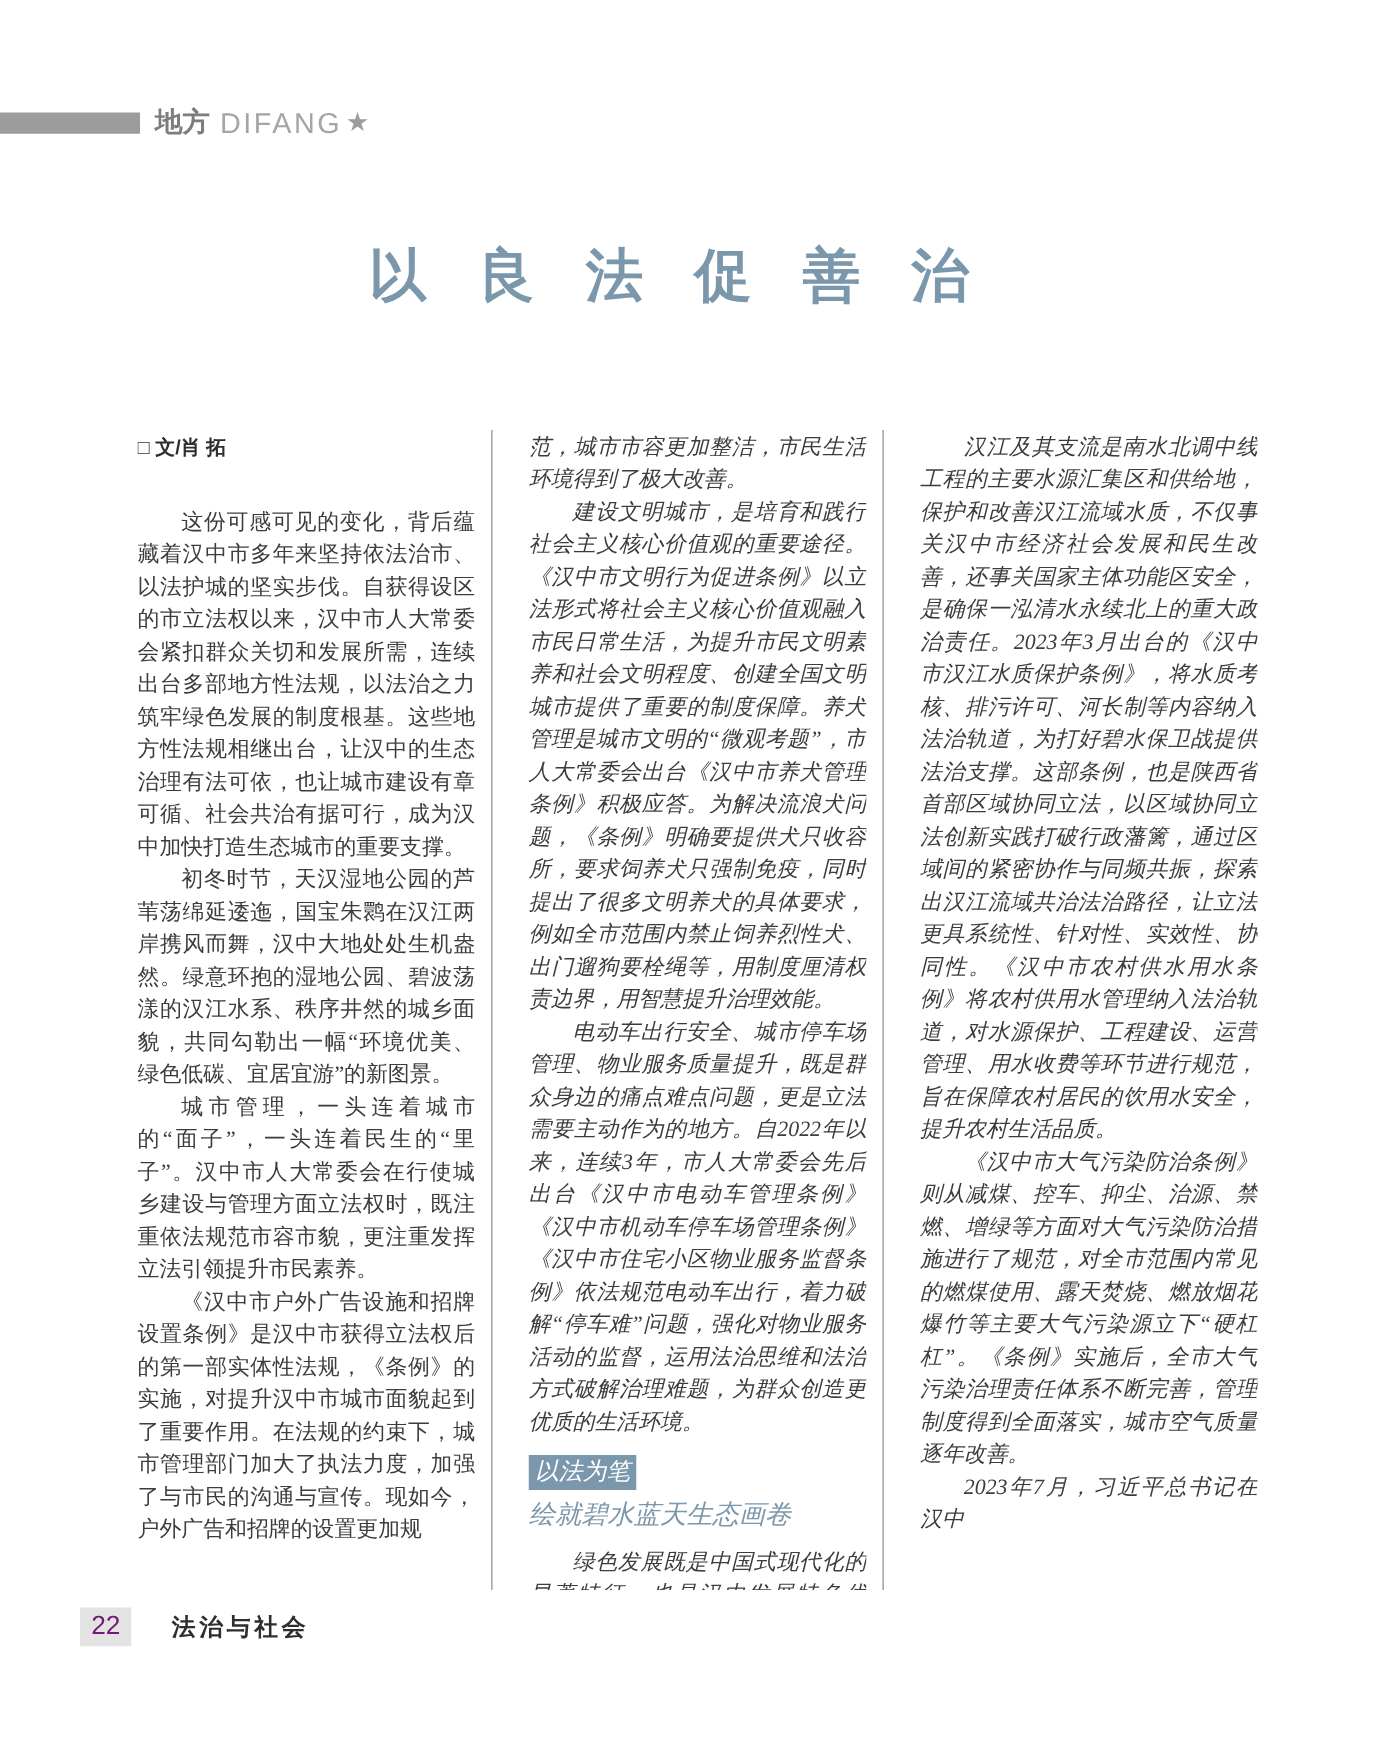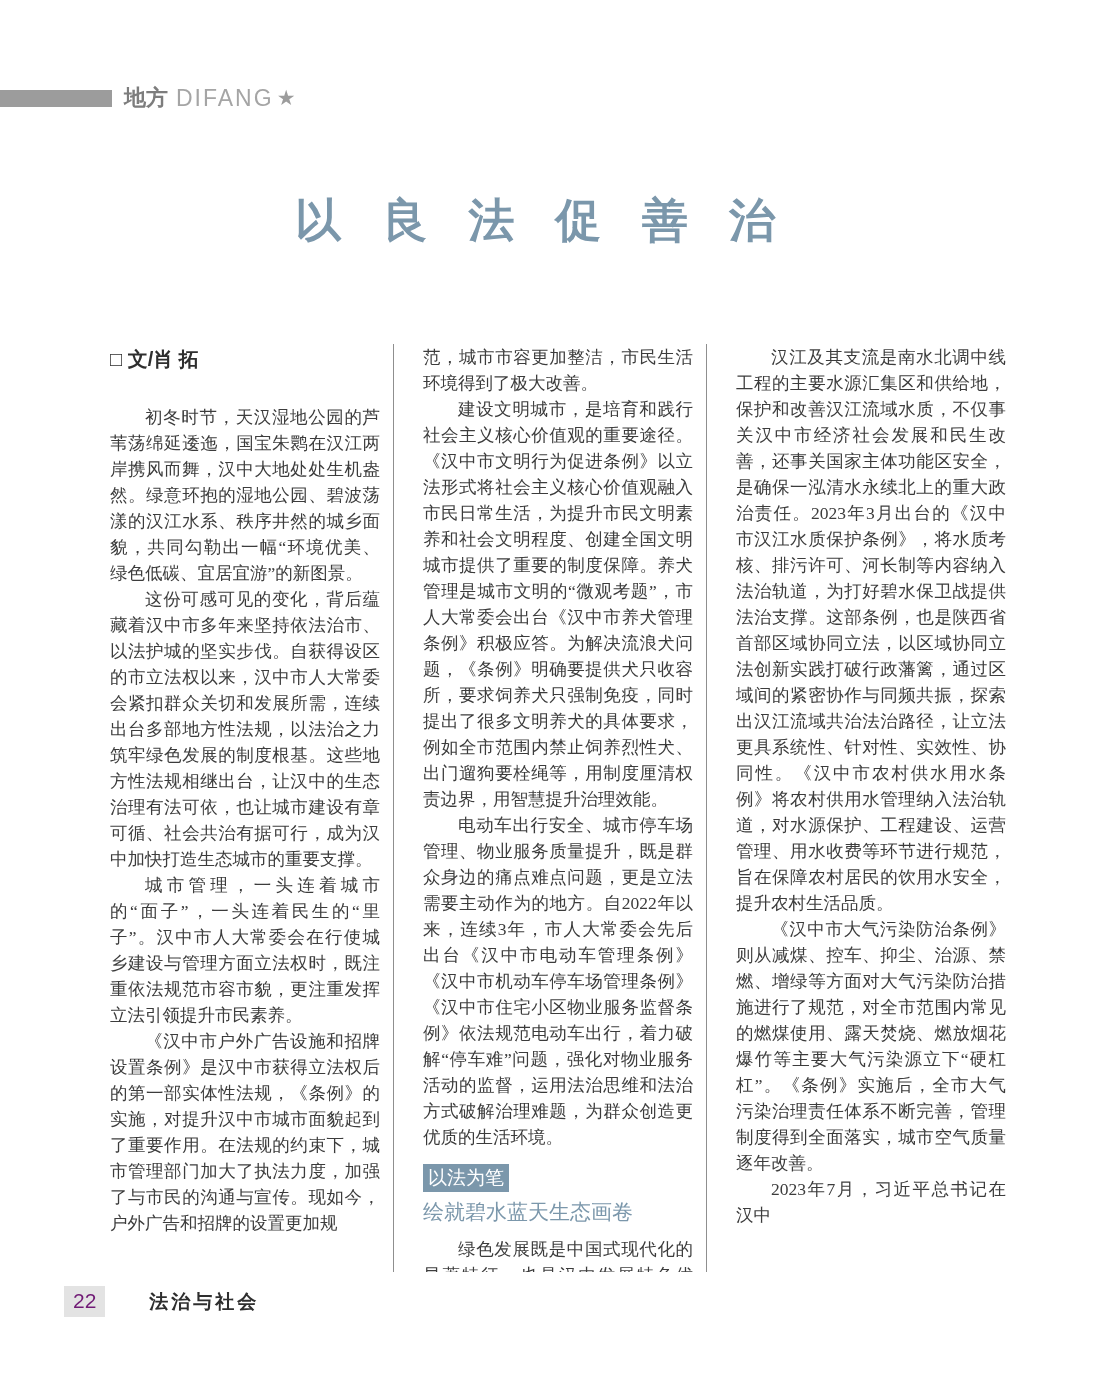--- a/index.html
+++ b/index.html
@@ -50,24 +50,24 @@
   
   .columns {
     position: absolute; top: 344px; left: 110px; width: 896px;
     display: flex;
   }
   .col {
     width: 281px; height: 928px;
     font-size: 17.5px; line-height: 26px; text-align: justify;
     color: #3c3c3c; overflow: hidden;
   }
-  .col + .col { border-left: 1px solid #8f8f8f; margin-left: 13px; padding-left: 29px; }
+  .col + .col { border-left: 1px solid #8f8f8f; margin-left: 13px; padding-left: 29px; font-style: italic; }
   .byline {
     font-family: "Liberation Sans", sans-serif;
-    font-weight: bold; font-size: 20px; color: #2e2e2e;
+    font-weight: bold; font-size: 16px; color: #2e2e2e;
     margin: 2px 0 32px 0; text-align: left;
   }
   .col p { margin: 0; text-indent: 2em; }
   .col p.cont { text-indent: 0; }
   .section { margin: 14px 0 10px 0; }
   .section-badge {
     display: inline-block; background: #7b97ab; color: #ffffff;
     font-family: "Liberation Sans", sans-serif;
     font-size: 19px; line-height: 25px; padding: 1px 5px 2px;
   }
@@ -80,21 +80,21 @@
   .footer {
     position: absolute; top: 1286px; left: 64px;
     display: flex; align-items: center;
   }
   .page-num {
     background: #e3e3e3; color: #701a75;
     font-family: "Liberation Sans", sans-serif;
     font-size: 21px; padding: 3px 9px 4px;
   }
   .journal {
-    margin-left: 44px; font-weight: bold; font-size: 19px; color: #2e2e2e;
+    margin-left: 32px; font-weight: bold; font-size: 19px; color: #2e2e2e;
     letter-spacing: 3px; font-family: "Liberation Sans", sans-serif;
   }
 </style>
 </head>
 <body>
 
 <div class="page">
 
   <div class="masthead">
     <div class="masthead-bar"></div>
@@ -102,22 +102,22 @@
     <span class="masthead-en">DIFANG</span>
     <span class="masthead-star">★</span>
   </div>
 
   <div class="main-title">以 良 法 促 善 治</div>
 
   <div class="columns">
 
     <div class="col">
       <div class="byline">□ 文/肖 拓</div>
+      <p>这份可感可见的变化，背后蕴藏着汉中市多年来坚持依法治市、以法护城的坚实步伐。自获得设区的市立法权以来，汉中市人大常委会紧扣群众关切和发展所需，连续出台多部地方性法规，以法治之力筑牢绿色发展的制度根基。这些地方性法规相继出台，让汉中的生态治理有法可依，也让城市建设有章可循、社会共治有据可行，成为汉中加快打造生态城市的重要支撑。</p>
       <p>初冬时节，天汉湿地公园的芦苇荡绵延逶迤，国宝朱鹮在汉江两岸携风而舞，汉中大地处处生机盎然。绿意环抱的湿地公园、碧波荡漾的汉江水系、秩序井然的城乡面貌，共同勾勒出一幅“环境优美、绿色低碳、宜居宜游”的新图景。</p>
-      <p>这份可感可见的变化，背后蕴藏着汉中市多年来坚持依法治市、以法护城的坚实步伐。自获得设区的市立法权以来，汉中市人大常委会紧扣群众关切和发展所需，连续出台多部地方性法规，以法治之力筑牢绿色发展的制度根基。这些地方性法规相继出台，让汉中的生态治理有法可依，也让城市建设有章可循、社会共治有据可行，成为汉中加快打造生态城市的重要支撑。</p>
       <p>城市管理，一头连着城市的“面子”，一头连着民生的“里子”。汉中市人大常委会在行使城乡建设与管理方面立法权时，既注重依法规范市容市貌，更注重发挥立法引领提升市民素养。</p>
       <p>《汉中市户外广告设施和招牌设置条例》是汉中市获得立法权后的第一部实体性法规，《条例》的实施，对提升汉中市城市面貌起到了重要作用。在法规的约束下，城市管理部门加大了执法力度，加强了与市民的沟通与宣传。现如今，户外广告和招牌的设置更加规</p>
     </div>
 
     <div class="col">
       <p class="cont">范，城市市容更加整洁，市民生活环境得到了极大改善。</p>
       <p>建设文明城市，是培育和践行社会主义核心价值观的重要途径。《汉中市文明行为促进条例》以立法形式将社会主义核心价值观融入市民日常生活，为提升市民文明素养和社会文明程度、创建全国文明城市提供了重要的制度保障。养犬管理是城市文明的“微观考题”，市人大常委会出台《汉中市养犬管理条例》积极应答。为解决流浪犬问题，《条例》明确要提供犬只收容所，要求饲养犬只强制免疫，同时提出了很多文明养犬的具体要求，例如全市范围内禁止饲养烈性犬、出门遛狗要栓绳等，用制度厘清权责边界，用智慧提升治理效能。</p>
       <p>电动车出行安全、城市停车场管理、物业服务质量提升，既是群众身边的痛点难点问题，更是立法需要主动作为的地方。自2022年以来，连续3年，市人大常委会先后出台《汉中市电动车管理条例》《汉中市机动车停车场管理条例》《汉中市住宅小区物业服务监督条例》依法规范电动车出行，着力破解“停车难”问题，强化对物业服务活动的监督，运用法治思维和法治方式破解治理难题，为群众创造更优质的生活环境。</p>
       <div class="section">
         <span class="section-badge">以法为笔</span>

